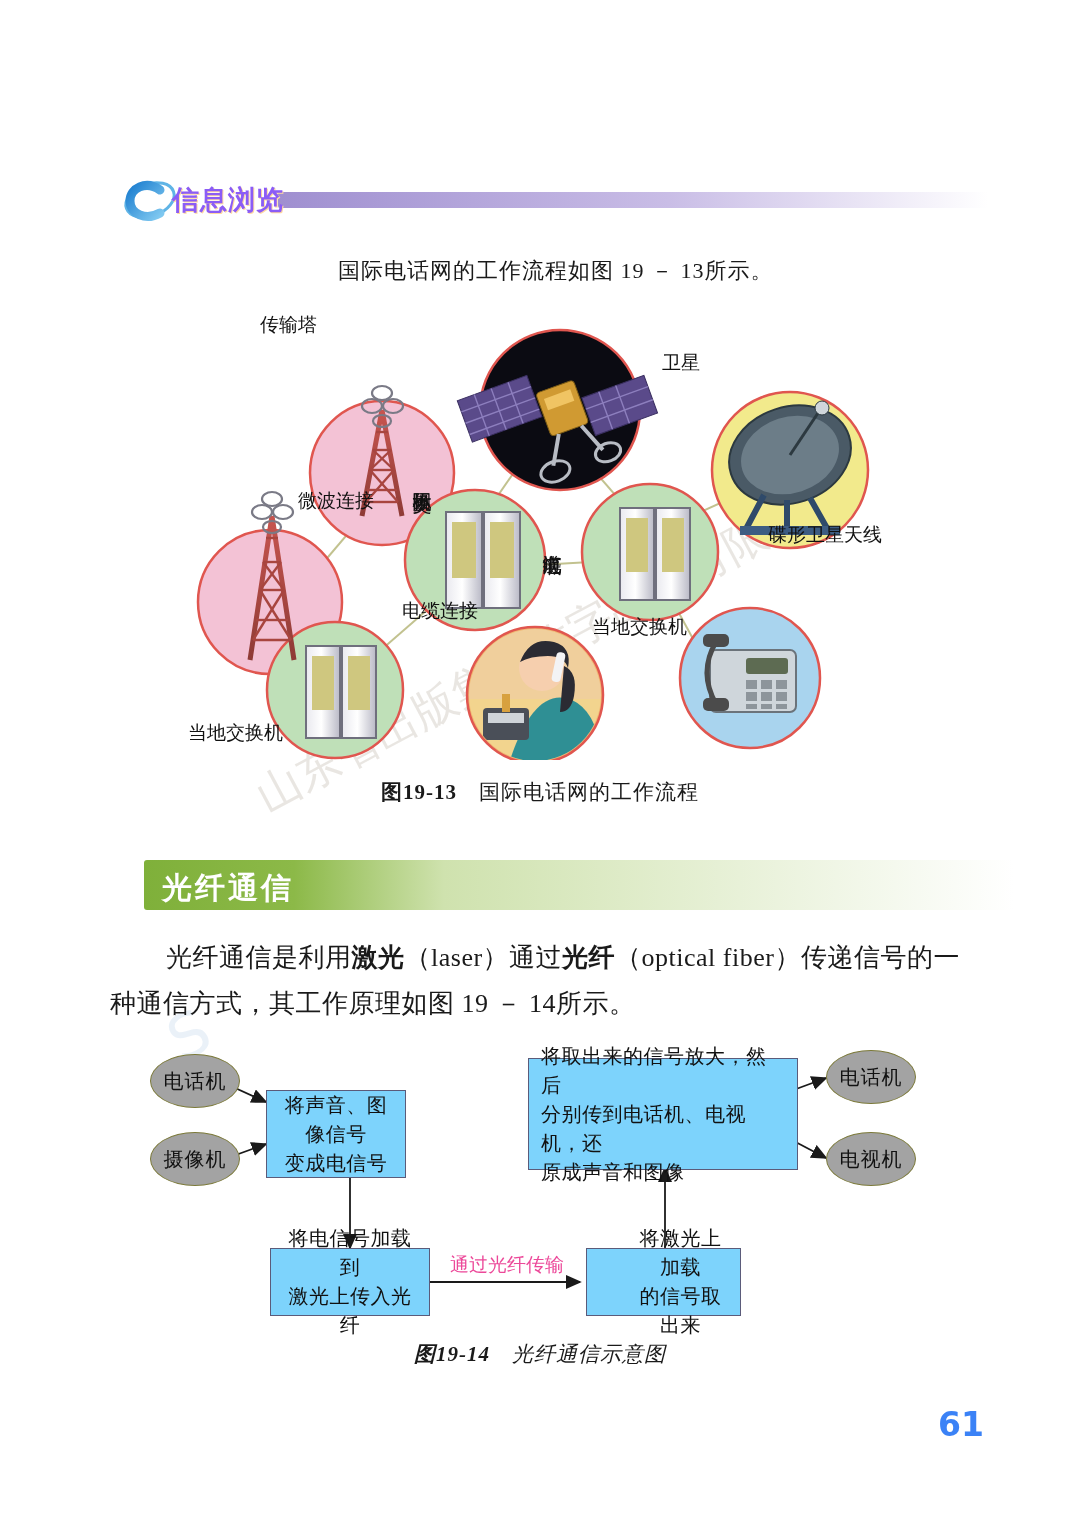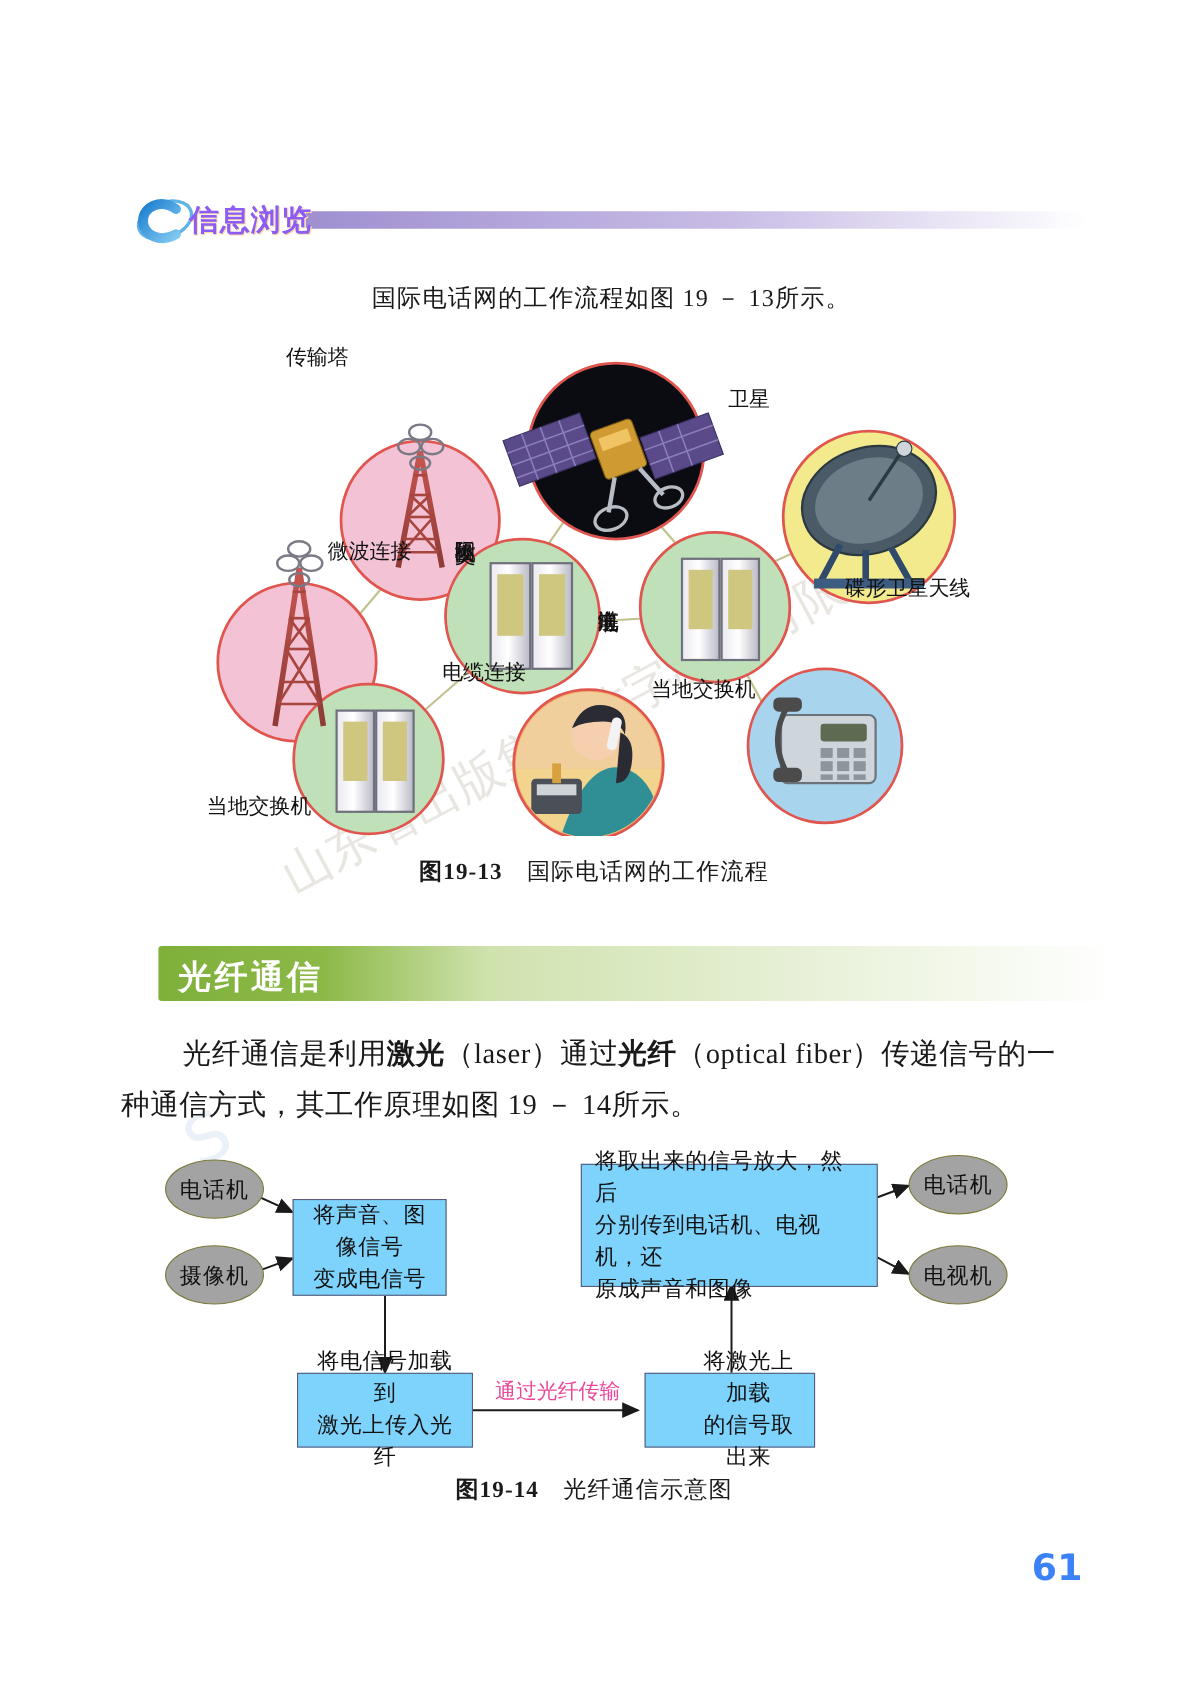--- a/index.html
+++ b/index.html
@@ -502,18 +502,18 @@
 的信号取出来</div>
 
     <div class="flow-box" style="left:408px; top:18px; width:270px; height:112px; display:flex; align-items:center; justify-content:flex-start; text-align:left; white-space:pre-line;">将取出来的信号放大，然后
 分别传到电话机、电视机，还
 原成声音和图像</div>
 
     <div class="flow-ell" style="left:706px; top:10px; width:90px; height:54px;">电话机</div>
     <div class="flow-ell" style="left:706px; top:92px; width:90px; height:54px;">电视机</div>
   </div>
 
-  <div class="caption" style="top:1340px;">
+  <div class="caption" style="top:1340px;font-style:italic;">
     <span class="num">图19-14</span><span class="gap"></span><span>光纤通信示意图</span>
   </div>
 
   <div class="page-number">61</div>
 </div>
 
 </body></html>

